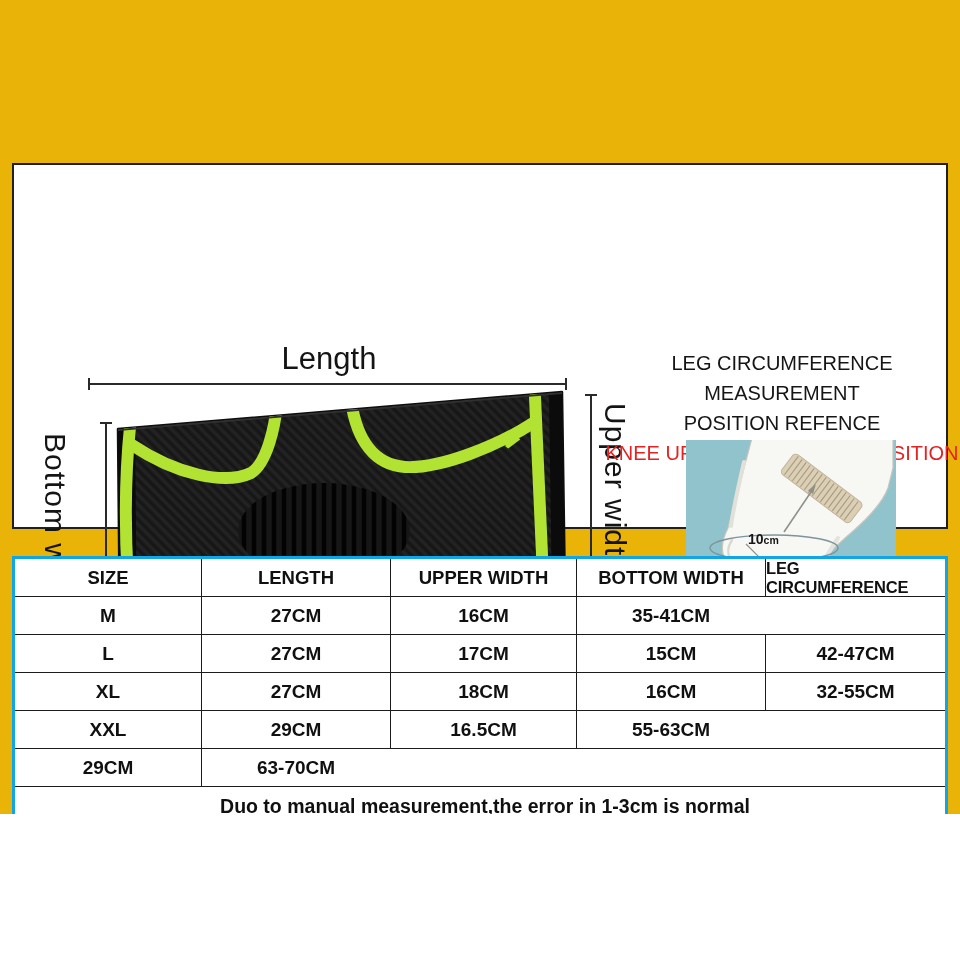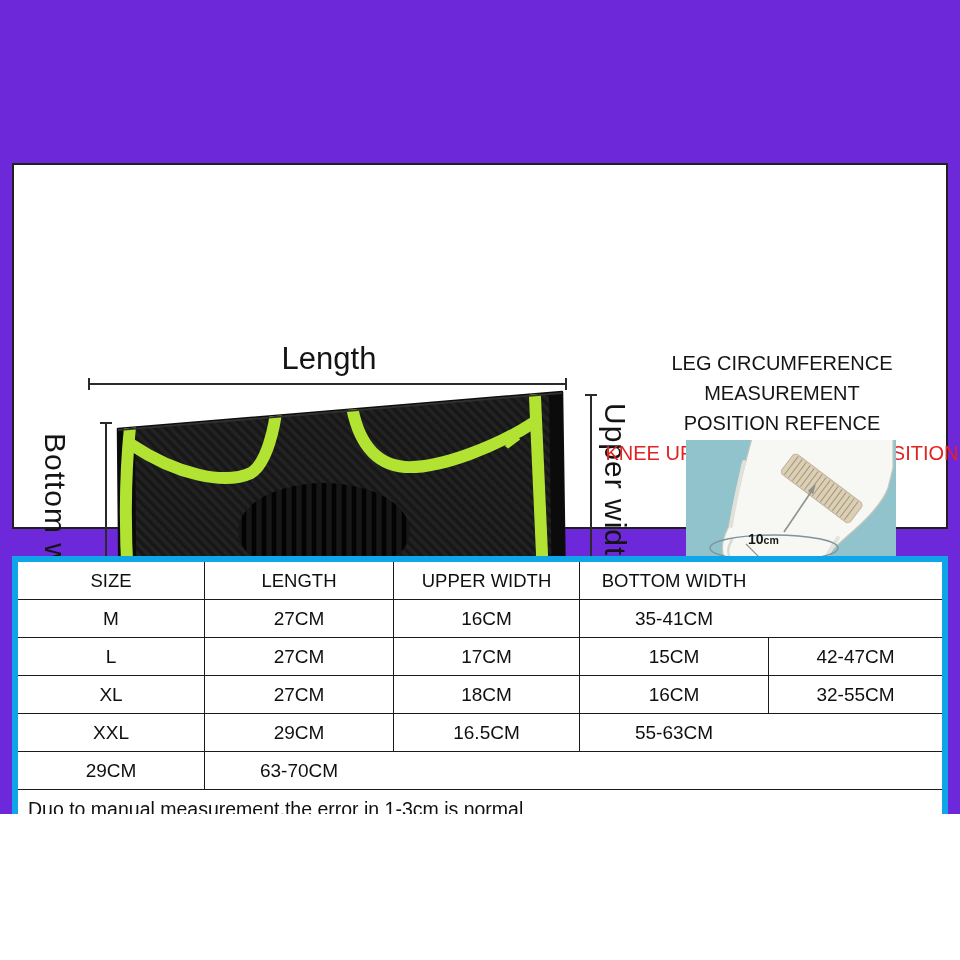--- a/index.html
+++ b/index.html
@@ -1,16 +1,16 @@
 <!DOCTYPE html>
 <html style="--green: #b2e232; --red: #e32222; --blue: #91c3cc;"><head>
 <meta charset="utf-8">
 <style>
   html,body{margin:0;padding:0;background:#fff;}
-  .page{position:relative;width:960px;height:814px;background:#6d28d9;overflow:hidden;
+  .page{position:relative;width:960px;height:814px;background:#eab308;overflow:hidden;
         font-family:"Liberation Sans", sans-serif;color:#141414;}
 
   
   .top-box{position:absolute;left:12px;top:163px;width:936px;height:366px;
            box-sizing:border-box;border:2px solid #202020;background:#fff;}
 
   .len-label{position:absolute;left:205px;top:176px;width:220px;text-align:center;
              font-size:31px;color:#141414;}
   .vert-label{position:absolute;writing-mode:vertical-rl;font-size:30px;color:#141414;
               letter-spacing:1px;}
@@ -33,31 +33,31 @@
   
   .info{position:absolute;left:588px;top:183px;width:360px;text-align:center;
         font-size:20px;line-height:30px;color:#151515;}
   .info .warn{color:var(--red,#e32222);}
 
   .knee-svg{position:absolute;left:672px;top:275px;width:210px;height:204px;}
   .bluebg{fill:var(--blue,#91c3cc);}
 
   
   .sizetable{position:absolute;left:12px;top:556px;width:936px;box-sizing:border-box;
-             border:6px solid #0ea5e9;background:#fff;}
+             border:3px solid #0ea5e9;background:#fff;font-weight:bold;}
   .trow{display:grid;grid-template-columns:186px 189px 186px 189px 1fr;}
   .trow + .trow{border-top:1.5px solid #1b1b1b;}
   .tbody .trow{border-top:1.5px solid #1b1b1b;}
   .cell{height:37px;display:flex;align-items:center;justify-content:center;
         font-size:19px;color:#101010;border-left:1.5px solid #1b1b1b;overflow:hidden;}
   .trow .cell:first-child{border-left:none;}
   .cell.head{font-size:18.5px;}
   .cell.head.tight{font-size:16.5px;letter-spacing:-0.2px;}
   .tnote{border-top:1.5px solid #1b1b1b;height:38px;display:flex;align-items:center;
-         padding-left:10px;font-size:19.5px;color:#101010;}
+         padding-left:10px;font-size:19.5px;color:#101010;justify-content:center;}
 </style>
 </head>
 <body>
 
 <div class="page">
 
   <div class="top-box">
 
     <svg class="sleeve-svg" viewBox="0 0 480 285">
       <defs>
@@ -146,20 +146,21 @@
       <text x="62" y="104" font-size="14" font-weight="bold" fill="#161616"><tspan>10</tspan><tspan font-size="10.5">cm</tspan></text>
     </svg>
   </div>
 
   <div class="sizetable">
     <div class="trow thead">
         <div class="cell head">SIZE</div>
         <div class="cell head">LENGTH</div>
         <div class="cell head">UPPER WIDTH</div>
         <div class="cell head">BOTTOM WIDTH</div>
+        <div class="cell head tight">LEG CIRCUMFERENCE</div>
       </div>
     <div class="tbody">
         <div class="trow">
           <div class="cell">M</div>
           <div class="cell">27CM</div>
           <div class="cell">16CM</div>
           <div class="cell">35-41CM</div>
         </div>
         <div class="trow">
           <div class="cell">L</div>

